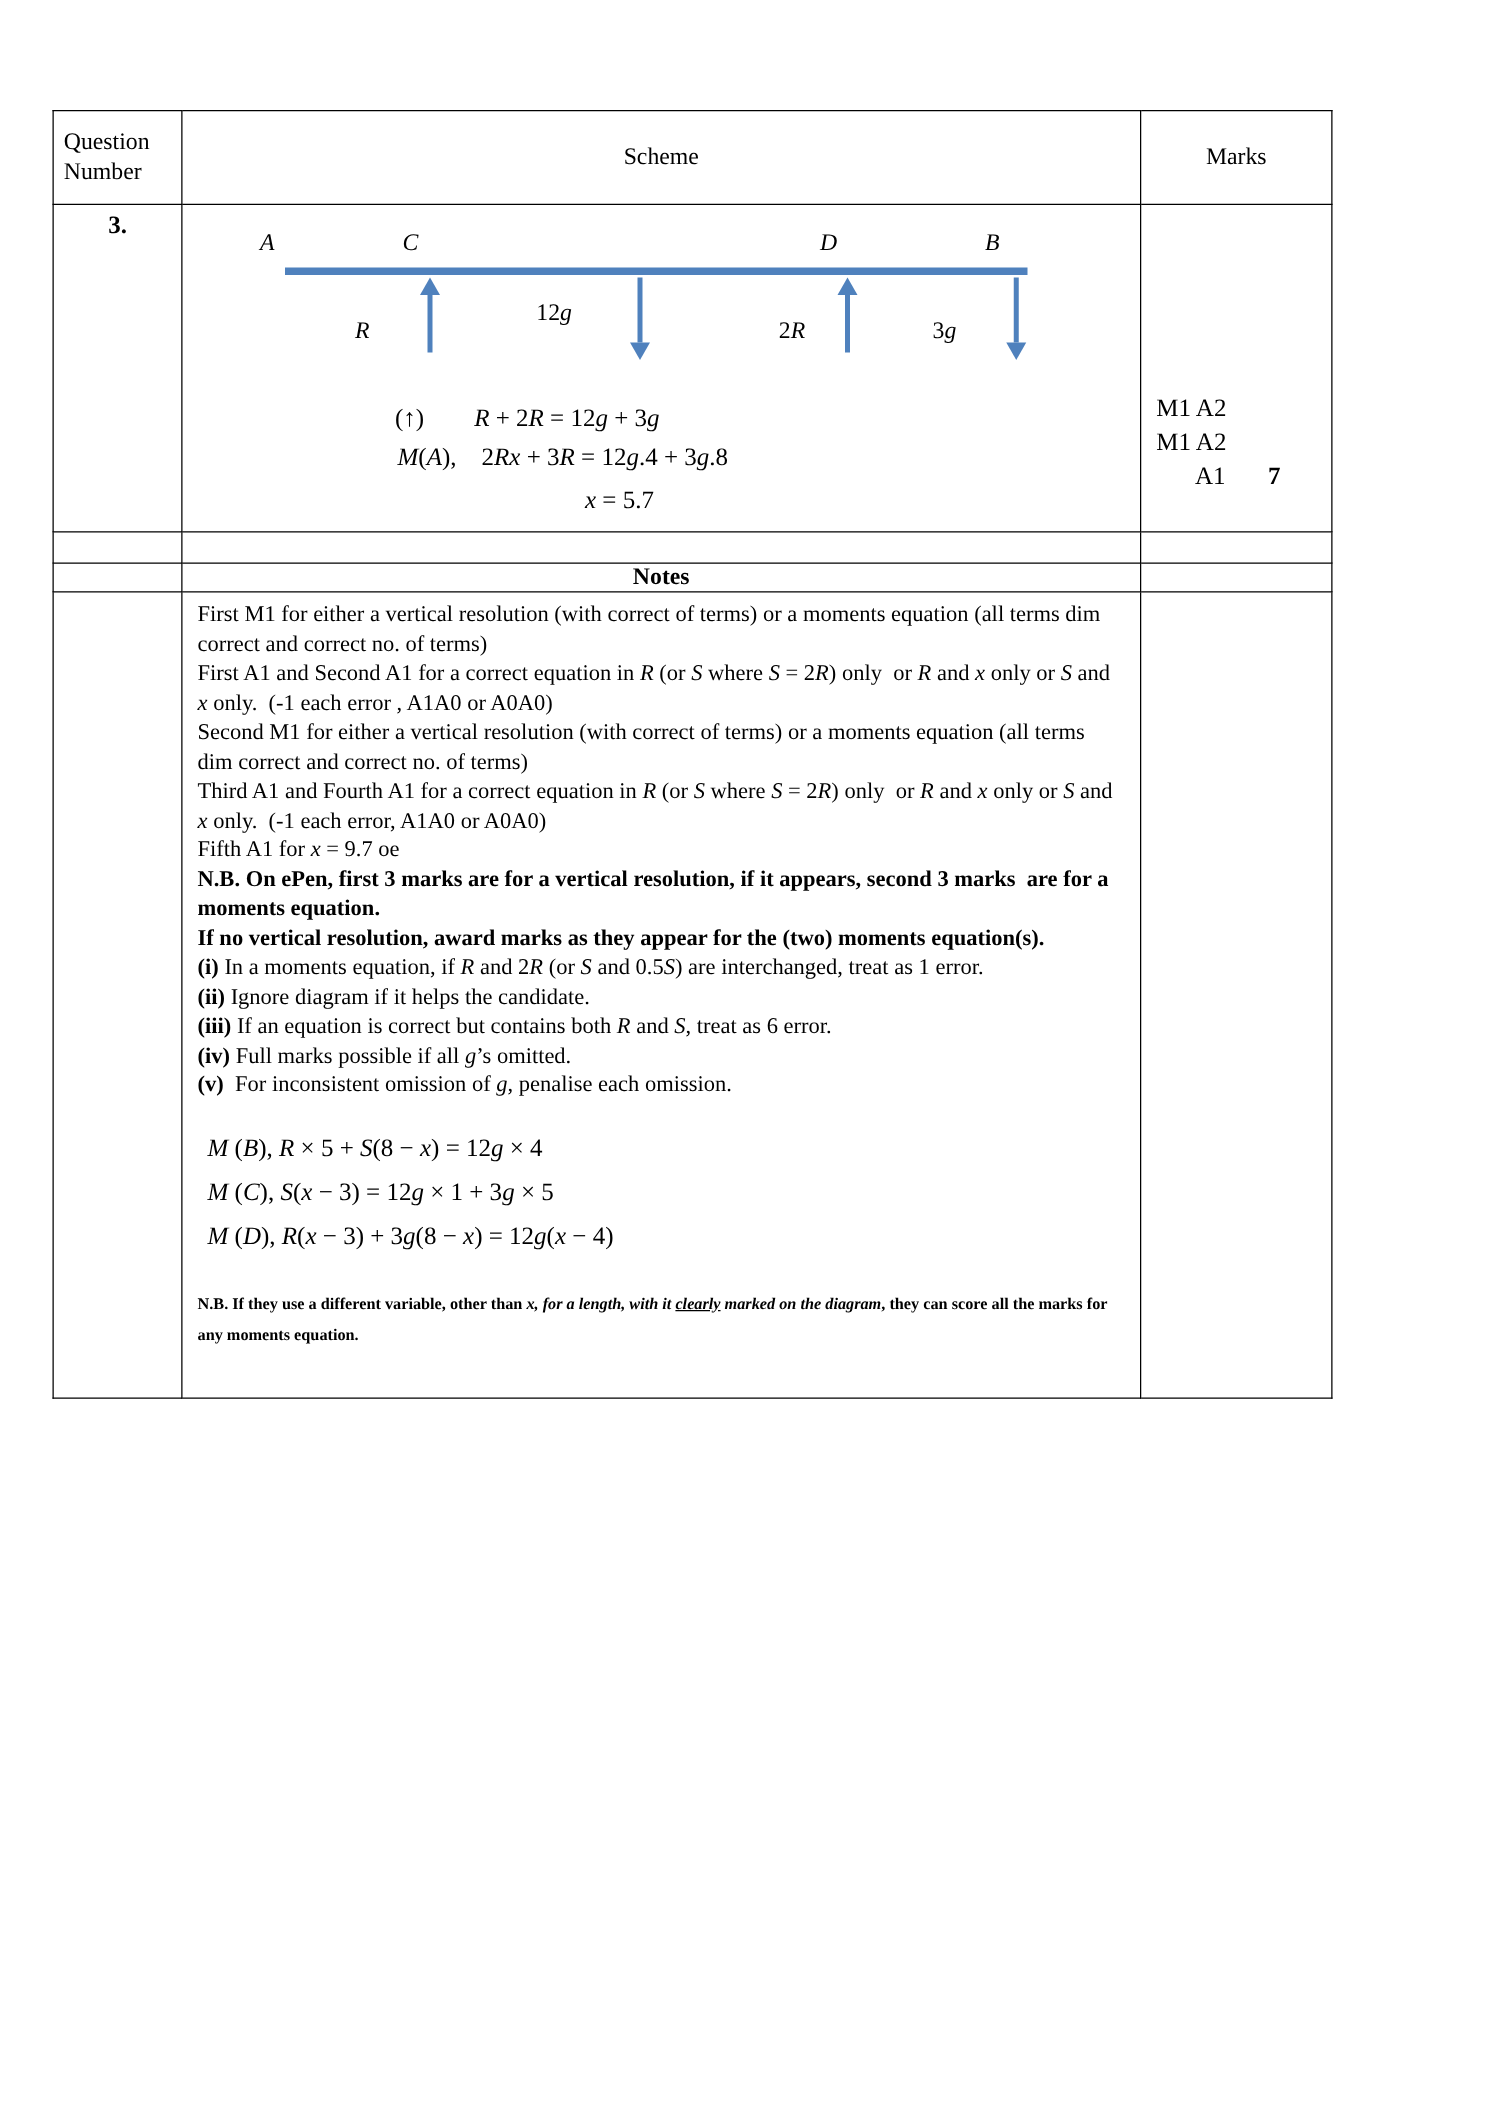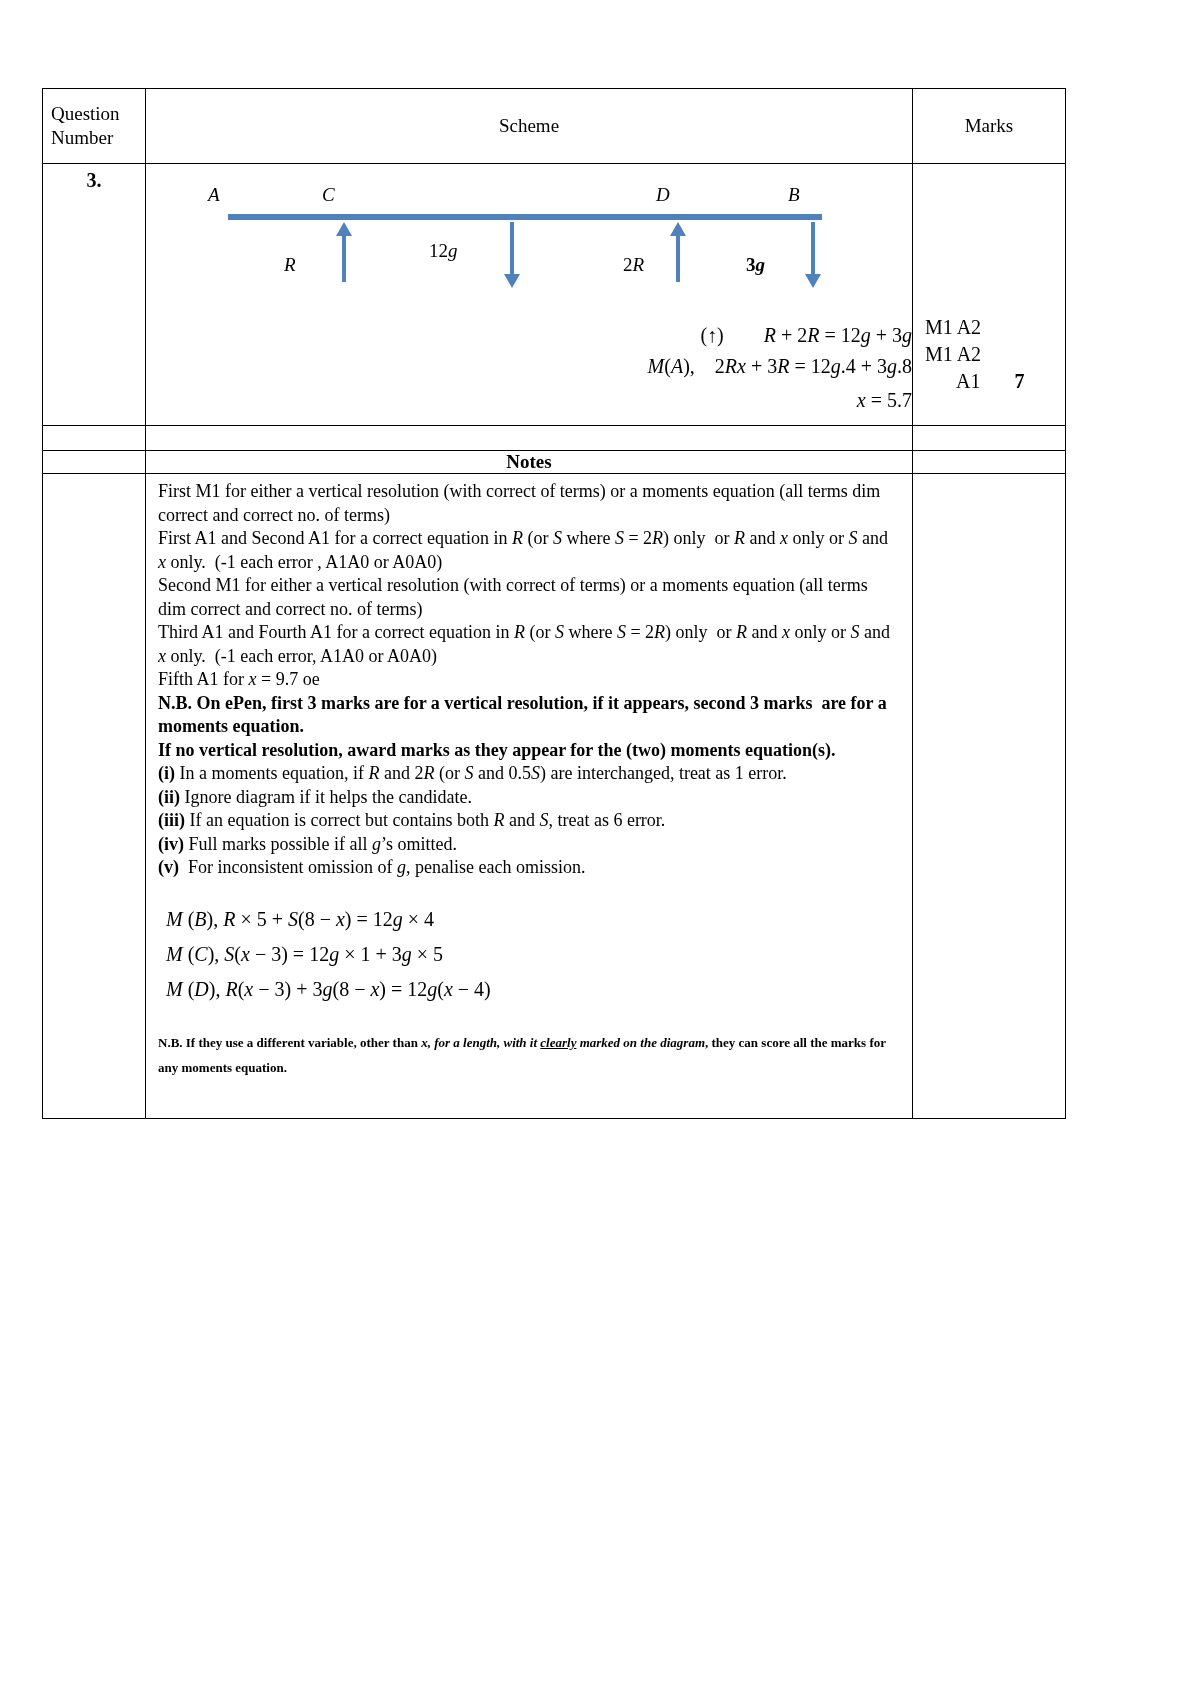--- a/index.html
+++ b/index.html
@@ -40,21 +40,21 @@
   .pt-a { left:62px;  top:20px; } .pt-c { left:176px; top:20px; }
   .pt-d { left:510px; top:20px; } .pt-b { left:642px; top:20px; }
   .ar-c   { left:190px; top:58px; } .ar-12g { left:358px; top:58px; }
   .ar-d   { left:524px; top:58px; } .ar-3g  { left:659px; top:58px; }
   .f-r   { left:138px; top:90px; font-size:19px; }
   .f-12g { left:283px; top:76px; font-size:19px; }
   .f-2r  { left:477px; top:90px; font-size:19px; }
   .f-3g  { left:600px; top:90px; font-size:19px; }
 
   
-  .eq { font-size:20px; white-space:pre-wrap; line-height:26px;text-align:right; }
+  .eq { font-size:20px; white-space:pre-wrap; line-height:26px; }
   .eq1 { margin:8px 0 0 170px; }
   .eq2 { margin:5px 0 0 172px; }
   .eq3 { margin:8px 0 0 322px; }
 
   
   .marks-cell { position:relative; }
   .marks-stack { position:absolute; left:12px; bottom:30px; font-size:20px; line-height:27px; white-space:nowrap; }
   .marks-a1 { padding-left:31px; }
   .marks-total { font-weight:bold; margin-left:34px; }
 
@@ -115,21 +115,21 @@
             <div class="arrow-stem-up"></div>
           </div>
           <div class="arrow ar-3g">
             <div class="arrow-stem-down"></div>
             <div class="arrow-head-down"></div>
           </div>
 
           <span class="lbl f-r"><span class="it">R</span></span>
           <span class="lbl f-12g" style="font-style:normal;"><span>12</span><span class="it">g</span></span>
           <span class="lbl f-2r" style="font-style:normal;"><span>2</span><span class="it">R</span></span>
-          <span class="lbl f-3g" style="font-style:normal;font-weight:bold;"><span>3</span><span class="it">g</span></span>
+          <span class="lbl f-3g" style="font-style:normal;"><span>3</span><span class="it">g</span></span>
         </div>
 
         <div class="eq eq1"><span>(↑)        </span><span class="it">R</span><span> + 2</span><span class="it">R</span><span> = 12</span><span class="it">g</span><span> + 3</span><span class="it">g</span></div>
         <div class="eq eq2"><span class="it">M</span><span>(</span><span class="it">A</span><span>),    2</span><span class="it">Rx</span><span> + 3</span><span class="it">R</span><span> = 12</span><span class="it">g</span><span>.4 + 3</span><span class="it">g</span><span>.8</span></div>
         <div class="eq eq3"><span class="it">x</span><span> = 5.7</span></div>
       </td>
       <td class="marks-cell">
         <div class="marks-stack">
           <div>M1 A2</div>
           <div>M1 A2</div>

